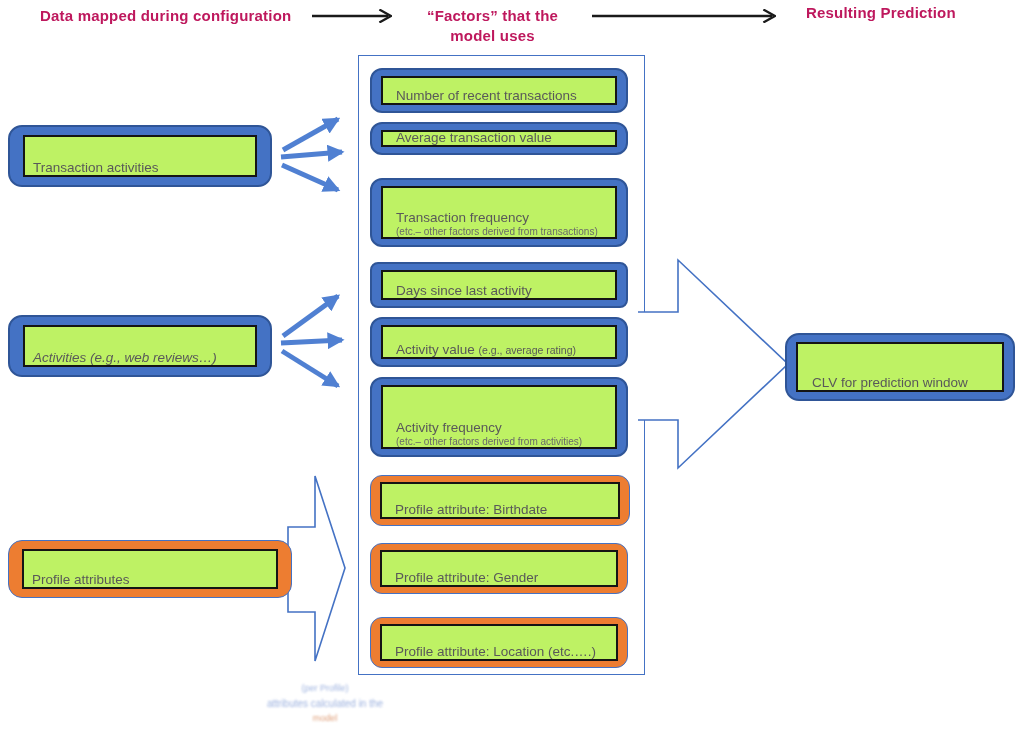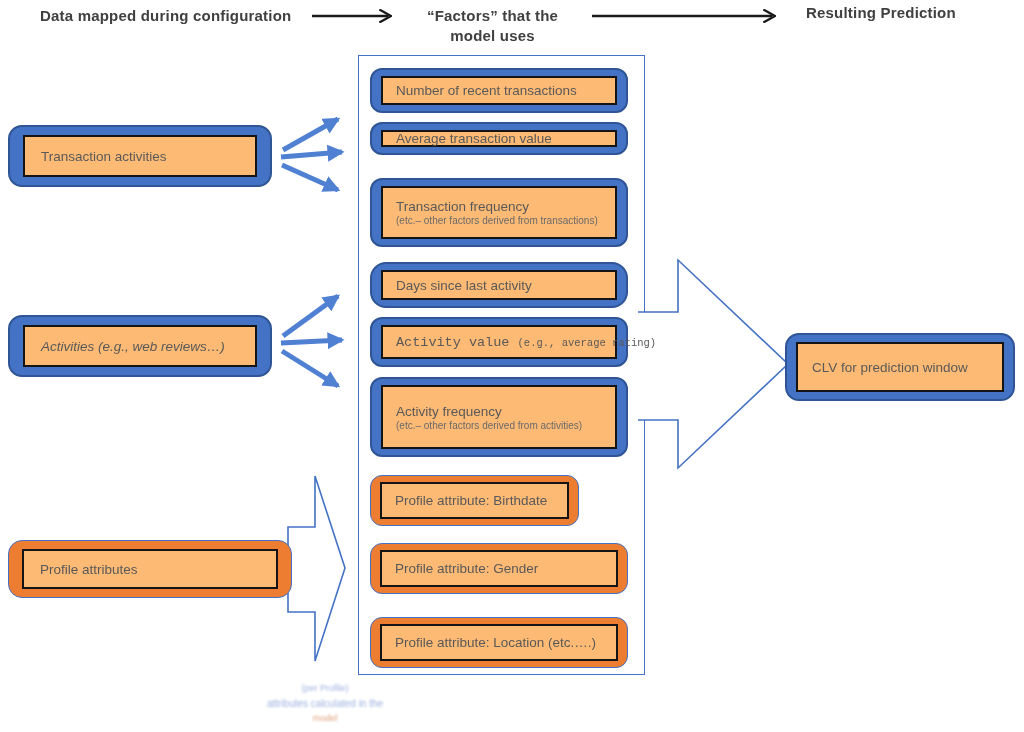--- a/index.html
+++ b/index.html
@@ -1,40 +1,40 @@
 <!DOCTYPE html>
 <html><head>
 <meta charset="utf-8">
 <style>
   html,body{margin:0;padding:0;background:#ffffff;}
   .canvas{
     position:relative;width:1024px;height:732px;background:#ffffff;
     font-family:"Liberation Sans","DejaVu Sans",sans-serif;overflow:hidden;
   }
   .hdr{
-    position:absolute;font-size:15px;font-weight:bold;color:#404040;
+    position:absolute;font-size:15px;font-weight:bold;color:#be185d;
     letter-spacing:.2px;line-height:20px;
   }
   .hdr.center{text-align:center;}
   .layer{position:absolute;left:0;top:0;z-index:2;}
   .container{
     position:absolute;left:358px;top:55px;width:287px;height:620px;
     border:1.5px solid #4472C4;background:#ffffff;box-sizing:border-box;z-index:1;
   }
   
   .rbox{position:absolute;box-sizing:border-box;border-radius:14px;z-index:3;}
   .rbox.blue{background:#4472C4;border:2.5px solid #2F5597;}
   .rbox.orange{background:#ED7D31;border:1.5px solid #4472C4;}
   .inner{
-    position:absolute;background:#fdba74;border:2px solid #141414;
-    display:flex;flex-direction:column;justify-content:center;
+    position:absolute;background:#bef264;border:2px solid #141414;
+    display:flex;flex-direction:column;justify-content:flex-end;
     box-sizing:border-box;color:#595959;
   }
   .factor .inner{inset:6px 9px;padding-left:13px;font-size:13.5px;}
-  .source .inner{inset:8px 13px;padding-left:16px;font-size:13.5px;border-width:2.5px;}
+  .source .inner{inset:8px 13px;padding-left:8px;font-size:13.5px;border-width:2.5px;}
   .result .inner{inset:7px 9px;padding-left:14px;font-size:13.5px;}
   .sub{font-size:10px;color:#6a6a6a;margin-top:1px;}
   .inline-sub{font-size:10.5px;}
   .lbl{white-space:nowrap;}
   .footnote{
     position:absolute;left:235px;top:681px;width:180px;z-index:3;
     text-align:center;filter:blur(1.3px);opacity:.85;line-height:15px;
   }
   .footnote .f1{font-size:9px;color:#8ba4d9;}
   .footnote .f2{font-size:10px;color:#8ba4d9;}
@@ -109,37 +109,37 @@
     <div class="inner">
         <span class="lbl">Average transaction value</span>
       </div>
   </div>
   <div class="rbox factor blue" style="left:370px;top:178px;width:258px;height:69px;border-radius:12px;">
     <div class="inner">
       <span class="lbl">Transaction frequency</span>
       <span class="sub">(etc.– other factors derived from transactions)</span>
     </div>
   </div>
-  <div class="rbox factor blue" style="left:370px;top:262px;width:258px;height:46px;border-radius:16px;">
+  <div class="rbox factor blue" style="left:370px;top:262px;width:258px;height:46px;border-radius:8px;">
     <div class="inner">
         <span class="lbl">Days since last activity</span>
       </div>
   </div>
-  <div class="rbox factor blue" style="left:370px;top:317px;width:258px;height:50px;border-radius:12px;font-family:Liberation Mono, monospace;">
+  <div class="rbox factor blue" style="left:370px;top:317px;width:258px;height:50px;border-radius:12px;">
     <div class="inner">
         <span class="lbl"><span>Activity value</span> <span class="inline-sub">(e.g., average rating)</span></span>
       </div>
   </div>
   <div class="rbox factor blue" style="left:370px;top:377px;width:258px;height:80px;border-radius:12px;">
     <div class="inner">
       <span class="lbl">Activity frequency</span>
       <span class="sub">(etc.– other factors derived from activities)</span>
     </div>
   </div>
-  <div class="rbox factor orange" style="left:370px;top:475px;width:209px;height:51px;border-radius:12px;">
+  <div class="rbox factor orange" style="left:370px;top:475px;width:260px;height:51px;border-radius:12px;">
     <div class="inner">
         <span class="lbl">Profile attribute: Birthdate</span>
       </div>
   </div>
   <div class="rbox factor orange" style="left:370px;top:543px;width:258px;height:51px;border-radius:12px;">
     <div class="inner">
         <span class="lbl">Profile attribute: Gender</span>
       </div>
   </div>
   <div class="rbox factor orange" style="left:370px;top:617px;width:258px;height:51px;border-radius:12px;">

